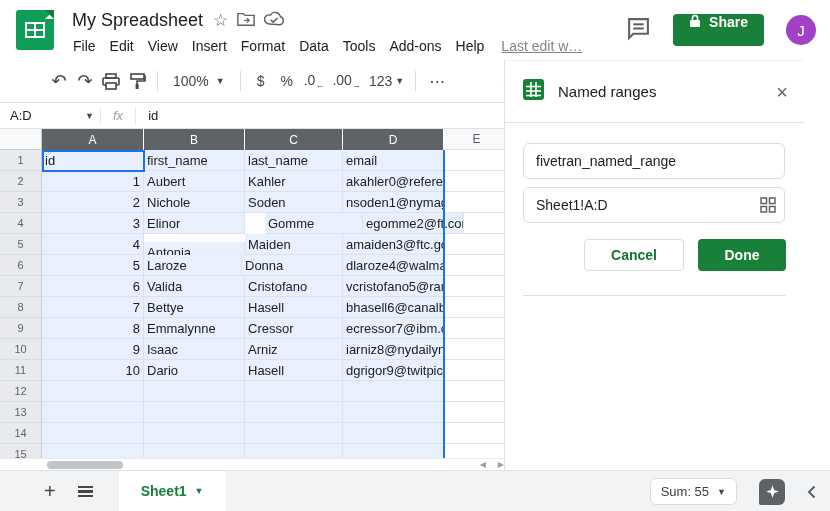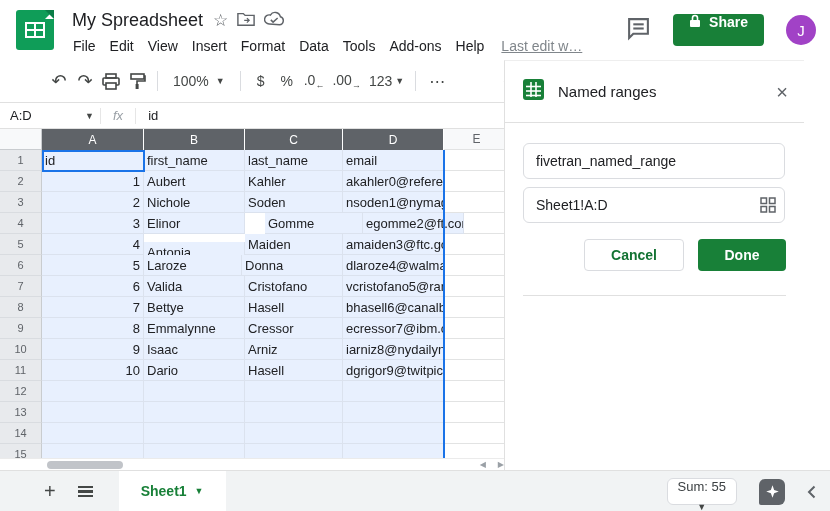--- a/index.html
+++ b/index.html
@@ -87,21 +87,21 @@
   .btn-done{width:88px;height:32px;background:var(--green);border:none;border-radius:4px;color:#fff;font-size:14px;font-weight:bold;cursor:pointer;}
 
   
   .bottom-bar{position:absolute;left:0;top:470px;width:830px;height:41px;background:#f1f3f4;border-top:1px solid var(--line);display:flex;align-items:center;}
   .bb-add{font-size:20px;color:#444746;margin-left:44px;cursor:pointer;line-height:1;}
   .bb-menu{margin-left:22px;width:15px;height:11px;border-top:2.5px solid #444746;border-bottom:2.5px solid #444746;position:relative;cursor:pointer;}
   .bb-menu::after{content:"";position:absolute;left:0;top:2.5px;width:15px;height:2.5px;background:#444746;}
   .sheet-tab{height:41px;margin-left:26px;padding:0 22px;background:#fff;display:flex;align-items:center;gap:8px;color:var(--green);font-size:14px;font-weight:bold;cursor:pointer;}
   .sheet-tab .dd{color:var(--green);}
   .bb-right{position:absolute;right:14px;top:0;height:41px;display:flex;align-items:center;gap:22px;}
-  .sum-btn{display:flex;align-items:center;gap:8px;background:#fff;border:1px solid #dadce0;border-radius:6px;height:27px;padding:0 10px;font-size:13px;color:#3c4043;cursor:pointer;flex-direction:column;}
+  .sum-btn{display:flex;align-items:center;gap:8px;background:#fff;border:1px solid #dadce0;border-radius:6px;height:27px;padding:0 10px;font-size:13px;color:#3c4043;cursor:pointer;}
   .explore-btn{width:26px;height:26px;border-radius:6px 6px 6px 2px;background:#5f6368;display:flex;align-items:center;justify-content:center;cursor:pointer;}
   .bb-chevron{cursor:pointer;display:flex;align-items:center;}
 </style>
 </head>
 <body>
 
 <div id="app">
 
   <div class="app-header">
     <div class="logo">

